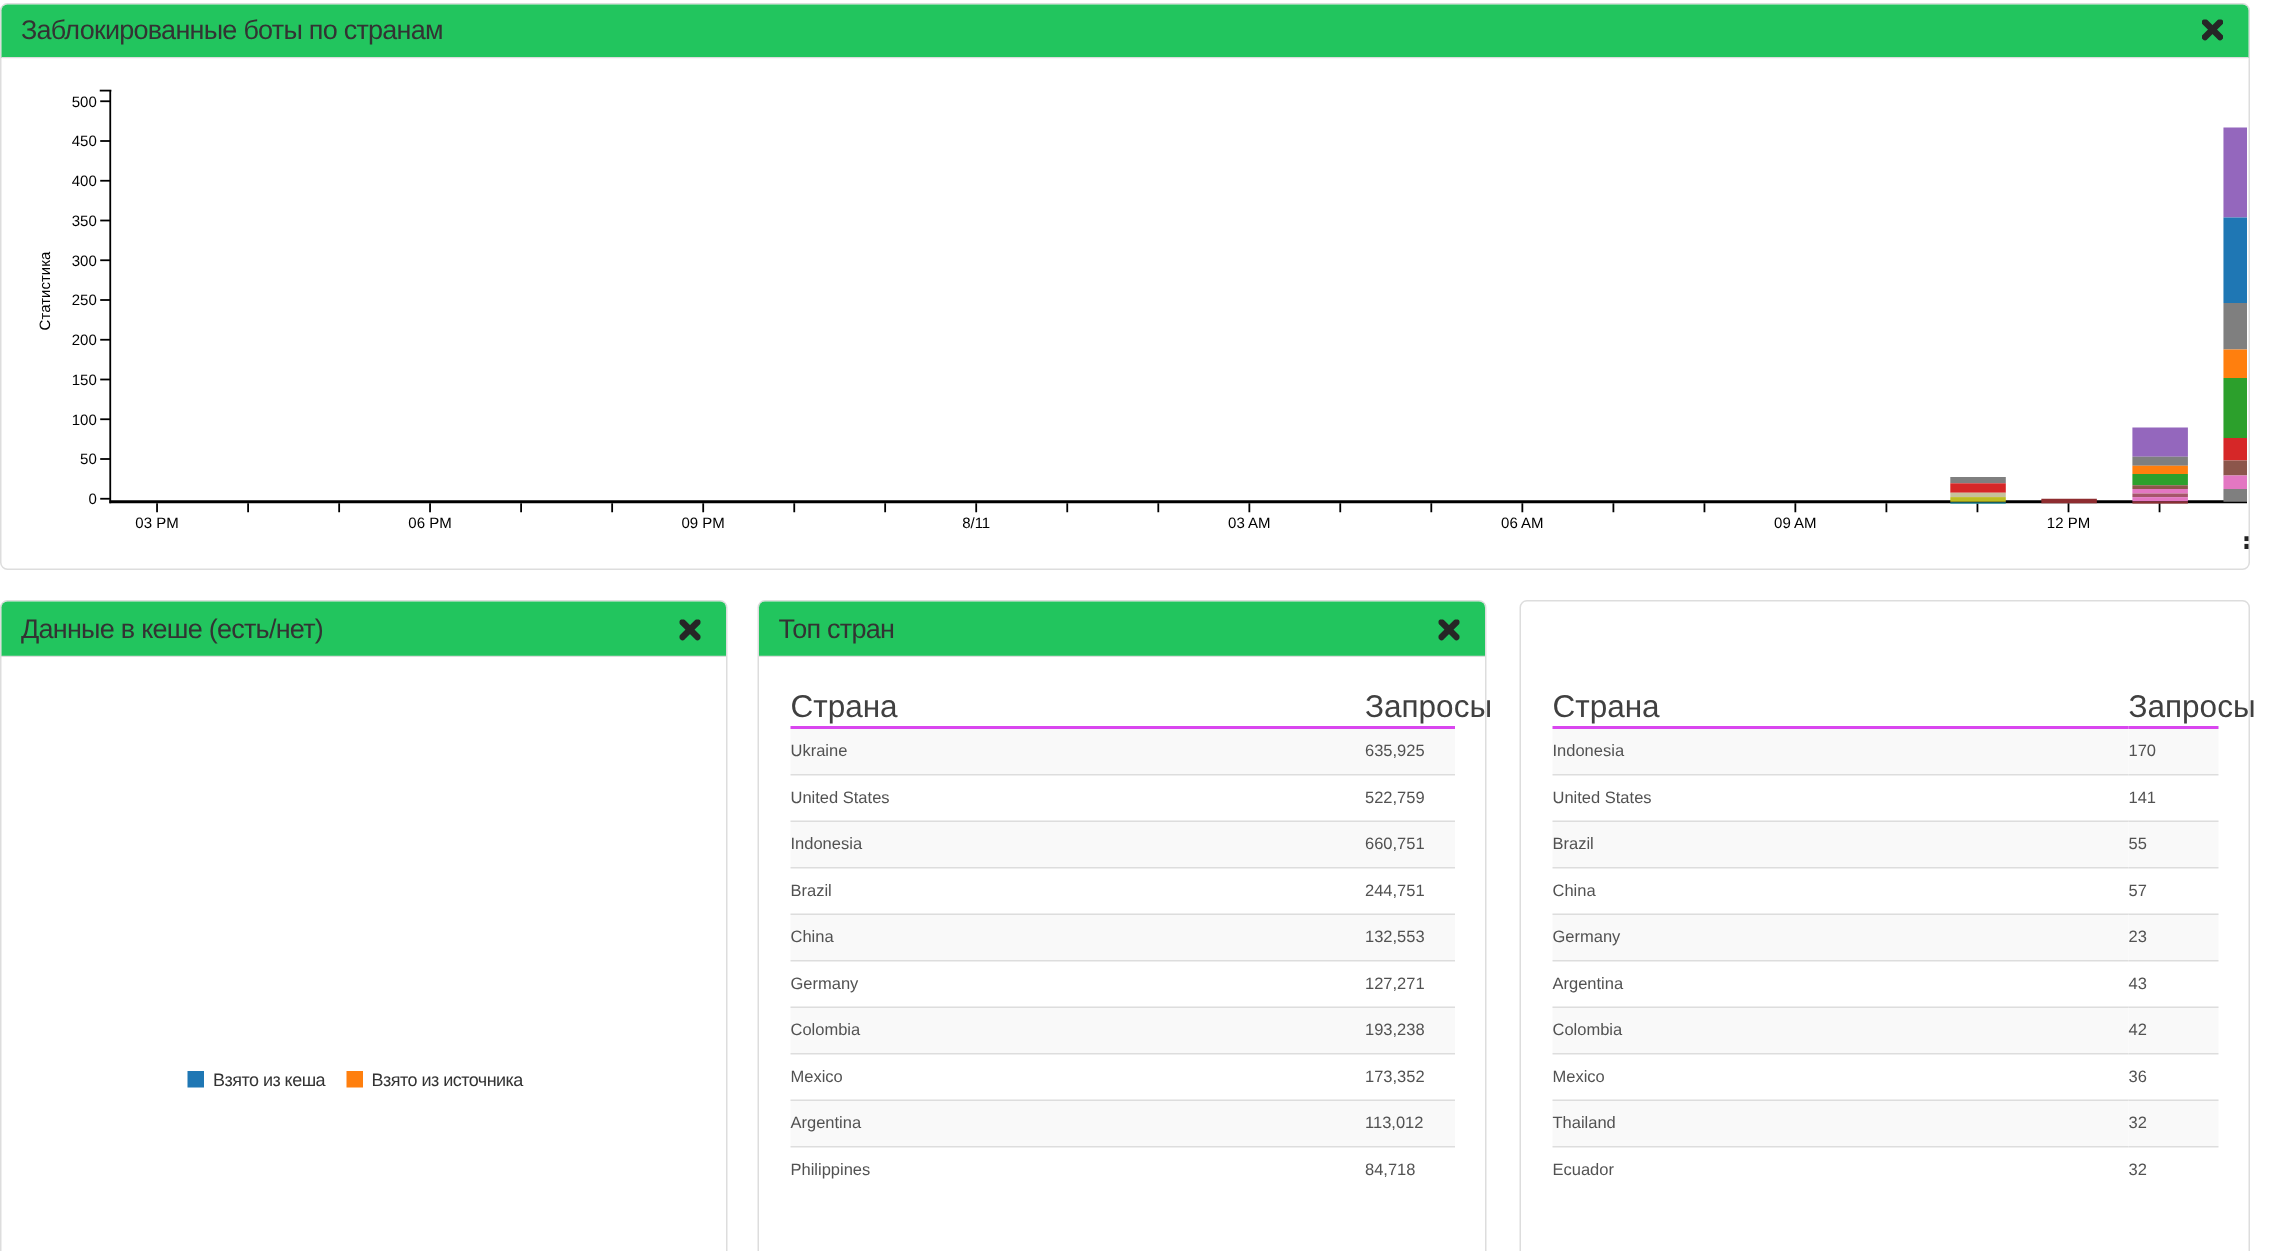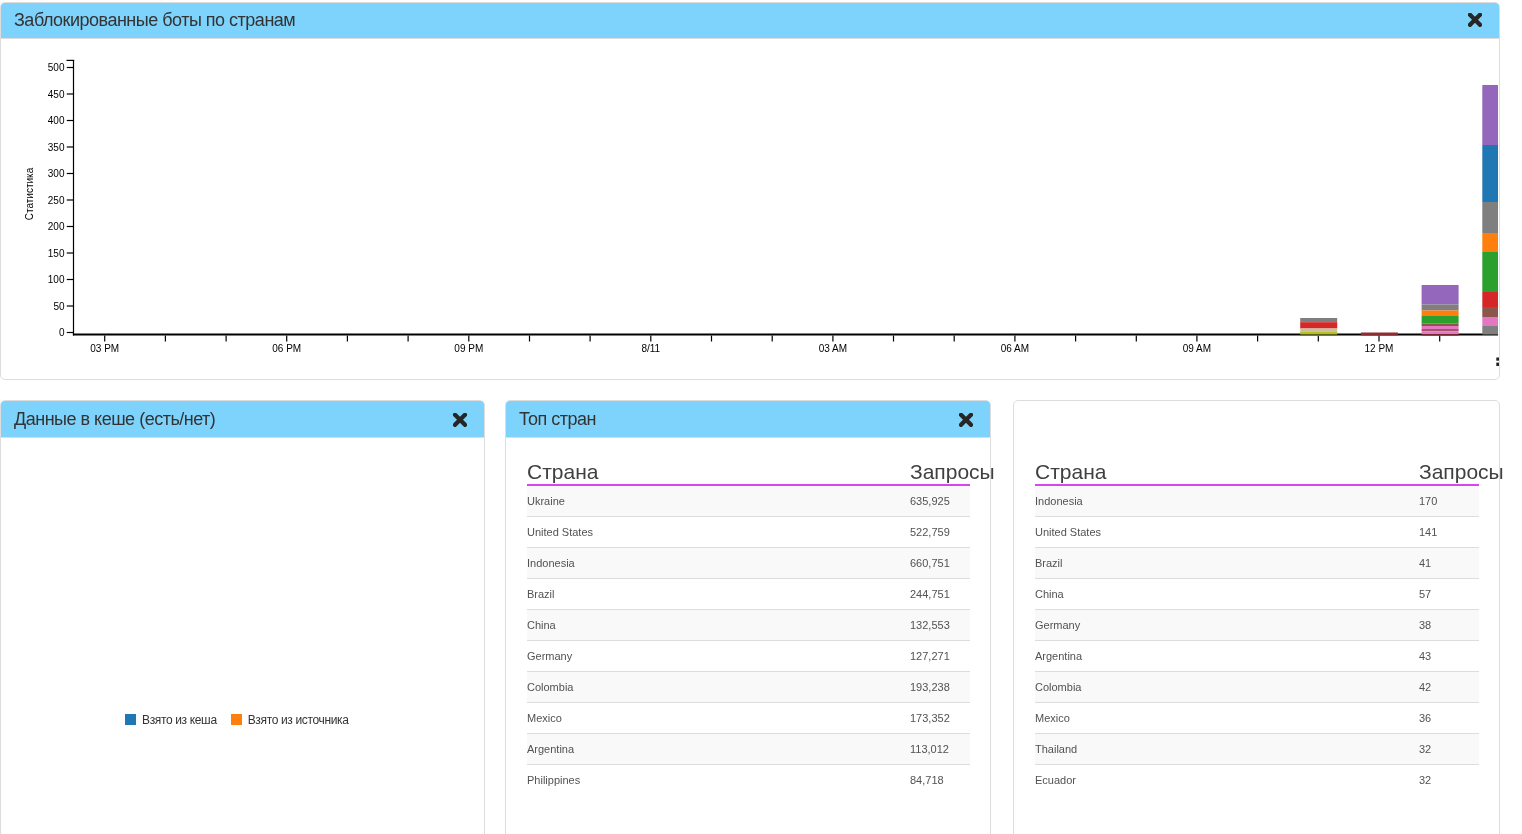--- a/index.html
+++ b/index.html
@@ -1,18 +1,18 @@
 <!DOCTYPE html>
 <html><head>
 <meta charset="utf-8">
 <style>
 * { margin:0; padding:0; box-sizing:border-box; }
 html,body { width:1522px; height:834px; background:#ffffff; font-family:"Liberation Sans", sans-serif; overflow:hidden; position:relative; }
 .panel { position:absolute; background:#fff; border:1px solid #ddd; border-radius:5px; }
-.phead { position:absolute; left:0; top:0; right:0; height:37px; background:#7dd3fc; border-bottom:1px solid #ddd; border-radius:4px 4px 0 0; }
+.phead { position:absolute; left:0; top:0; right:0; height:37px; background:#22c55e; border-bottom:1px solid #ddd; border-radius:4px 4px 0 0; }
 .ptitle { position:absolute; left:13px; top:0; line-height:37px; font-size:18px; color:#333; white-space:nowrap; letter-spacing:-0.5px; }
 .pclose { position:absolute; right:17px; top:12px; width:14px; height:13.5px; }
 svg { display:block; }
 .tbl { position:absolute; left:21px; right:20px; top:20px; border-collapse:collapse; width: calc(100% - 41px); table-layout:fixed; }
 .tbl th { text-align:left; font-size:21px; font-weight:normal; color:#404040; height:26px; vertical-align:middle; border-bottom:2px solid #d946ef; padding:0; }
 .tbl td { font-size:11px; color:#525252; height:31px; vertical-align:middle; border-top:1px solid #ddd; padding:0; }
 .tbl tr:first-child td { border-top:none; }
 .tbl tr.odd td { background:#f9f9f9; }
 .col2 { width:60px; }
 </style>
@@ -207,29 +207,29 @@
       <tr class="odd">
             <td>Indonesia</td>
             <td>170</td>
           </tr>
       <tr>
             <td>United States</td>
             <td>141</td>
           </tr>
       <tr class="odd">
             <td>Brazil</td>
-            <td>41</td>
+            <td>55</td>
           </tr>
       <tr>
             <td>China</td>
             <td>57</td>
           </tr>
       <tr class="odd">
             <td>Germany</td>
-            <td>38</td>
+            <td>23</td>
           </tr>
       <tr>
             <td>Argentina</td>
             <td>43</td>
           </tr>
       <tr class="odd">
             <td>Colombia</td>
             <td>42</td>
           </tr>
       <tr>

